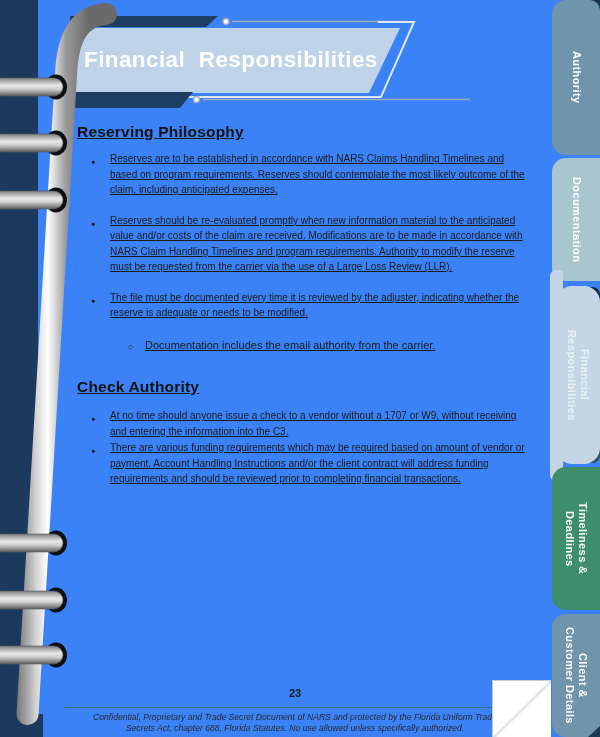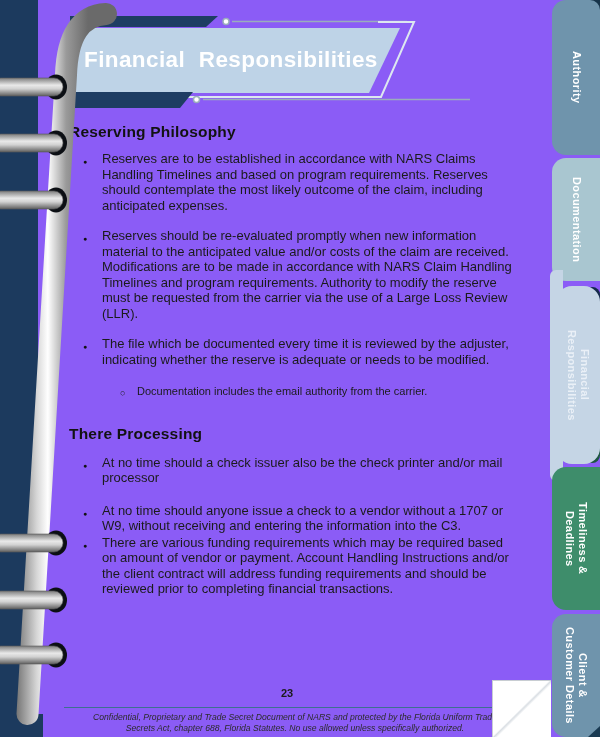--- a/index.html
+++ b/index.html
@@ -1,38 +1,38 @@
 <!DOCTYPE html>
 <html><head>
 <meta charset="utf-8">
 <style>
   html,body{margin:0;padding:0;background:#fff;}
-  .screen{position:relative;width:600px;height:737px;background:#8b5cf6;overflow:hidden;
+  .screen{position:relative;width:600px;height:737px;background:#3b82f6;overflow:hidden;
           font-family:"Liberation Sans",sans-serif;color:#1b1b1b;}
 
   
   .binder-svg{position:absolute;left:0;top:0;z-index:6;}
 
   
   .banner-svg{position:absolute;left:0;top:0;z-index:2;}
   .page-title{position:absolute;left:84px;top:47px;z-index:3;font-size:22.5px;font-weight:bold;
               color:#ffffff;word-spacing:7px;letter-spacing:0.4px;}
 
   
-  .content{position:absolute;left:69px;top:123px;width:450px;z-index:1;}
+  .content{position:absolute;left:77px;top:123px;width:450px;z-index:1;text-decoration:underline;}
   .section-heading{font-size:15.5px;font-weight:bold;color:#121212;margin:0 0 10px 0;letter-spacing:0.2px;}
   .section-heading.second{margin-top:25px;margin-bottom:12px;}
-  .bullet{position:relative;padding-left:33px;font-size:13px;line-height:15.5px;margin:0;}
+  .bullet{position:relative;padding-left:33px;font-size:10px;line-height:15.5px;margin:0;}
   .bullet::before{content:"●";position:absolute;left:14px;top:3px;font-size:7px;color:#111;}
   .mb15{margin-bottom:15px;} .mb17{margin-bottom:17px;} .mb1{margin-bottom:1px;}
   .subbullet{position:relative;padding-left:68px;font-size:11px;line-height:15.5px;margin:17px 0 0 0;}
   .subbullet::before{content:"○";position:absolute;left:51px;top:2px;font-size:9px;color:#222;}
 
   
-  .page-number{position:absolute;left:30px;top:687px;width:514px;text-align:center;
+  .page-number{position:absolute;left:38px;top:687px;width:514px;text-align:center;
                font-size:11px;font-weight:bold;z-index:1;}
   .footer-rule{position:absolute;left:64px;top:707px;width:433px;border-top:1.5px solid #3d6f90;z-index:1;}
   .footer-note{position:absolute;left:85px;top:712px;width:420px;text-align:center;font-style:italic;
                font-size:8.6px;line-height:10.6px;color:#2b2b2b;z-index:1;}
 
   
   .page-curl{position:absolute;left:492px;top:680px;width:58px;height:57px;background:#fff;
              border-left:1px solid #c8cdd2;border-top:1px solid #c8cdd2;z-index:3;
              background-image:linear-gradient(to bottom right,#ffffff 48%,#d9dee3 50%,#ffffff 53%);}
   .corner-fold{position:absolute;left:588px;top:726px;width:12px;height:11px;background:#1a3a52;
@@ -72,25 +72,24 @@
     <polygon points="70,92 193,92 180,108 70,108" fill="#1e3d63"></polygon>
     <circle cx="196.5" cy="99.5" r="3" fill="#ffffff" stroke="#9aadbc" stroke-width="1.5"></circle>
     <line x1="203" y1="99.5" x2="470" y2="99.5" stroke="#9aadbc" stroke-width="1.4"></line>
   </svg>
   <div class="page-title">Financial Responsibilities</div>
 
   <div class="content">
     <h2 class="section-heading">Reserving Philosophy</h2>
     <p class="bullet mb15">Reserves are to be established in accordance with NARS Claims Handling Timelines and based on program requirements.  Reserves should contemplate the most likely outcome of the claim, including anticipated expenses.</p>
     <p class="bullet mb15">Reserves should be re-evaluated promptly when new information material to the anticipated value and/or costs of the claim are received.  Modifications are to be made in accordance with NARS Claim Handling Timelines and program requirements.  Authority to modify the reserve must be requested from the carrier via the use of a Large Loss Review (LLR).</p>
-    <p class="bullet">The file which be documented every time it is reviewed by the adjuster, indicating whether the reserve is adequate or needs to be modified.</p>
+    <p class="bullet">The file must be documented every time it is reviewed by the adjuster, indicating whether the reserve is adequate or needs to be modified.</p>
     <p class="subbullet">Documentation includes the email authority from the carrier.</p>
 
-    <h2 class="section-heading second">There Processing</h2>
-    <p class="bullet mb17">At no time should a check issuer also be the check printer and/or mail processor</p>
+    <h2 class="section-heading second">Check Authority</h2>
     <p class="bullet mb1">At no time should anyone issue a check to a vendor without a 1707 or W9, without receiving and entering the information into the C3.</p>
     <p class="bullet">There are various funding requirements which may be required based on amount of vendor or payment.  Account Handling Instructions and/or the client contract will address funding requirements and should be reviewed prior to completing financial transactions.</p>
   </div>
 
   <div class="page-number">23</div>
   <div class="footer-rule"></div>
   <div class="footer-note">Confidential, Proprietary and Trade Secret Document of NARS and protected by the Florida Uniform Trade Secrets Act, chapter 688, Florida Statutes. No use allowed unless specifically authorized.</div>
 
   <div class="page-curl"></div>
   <div class="corner-fold"></div>

